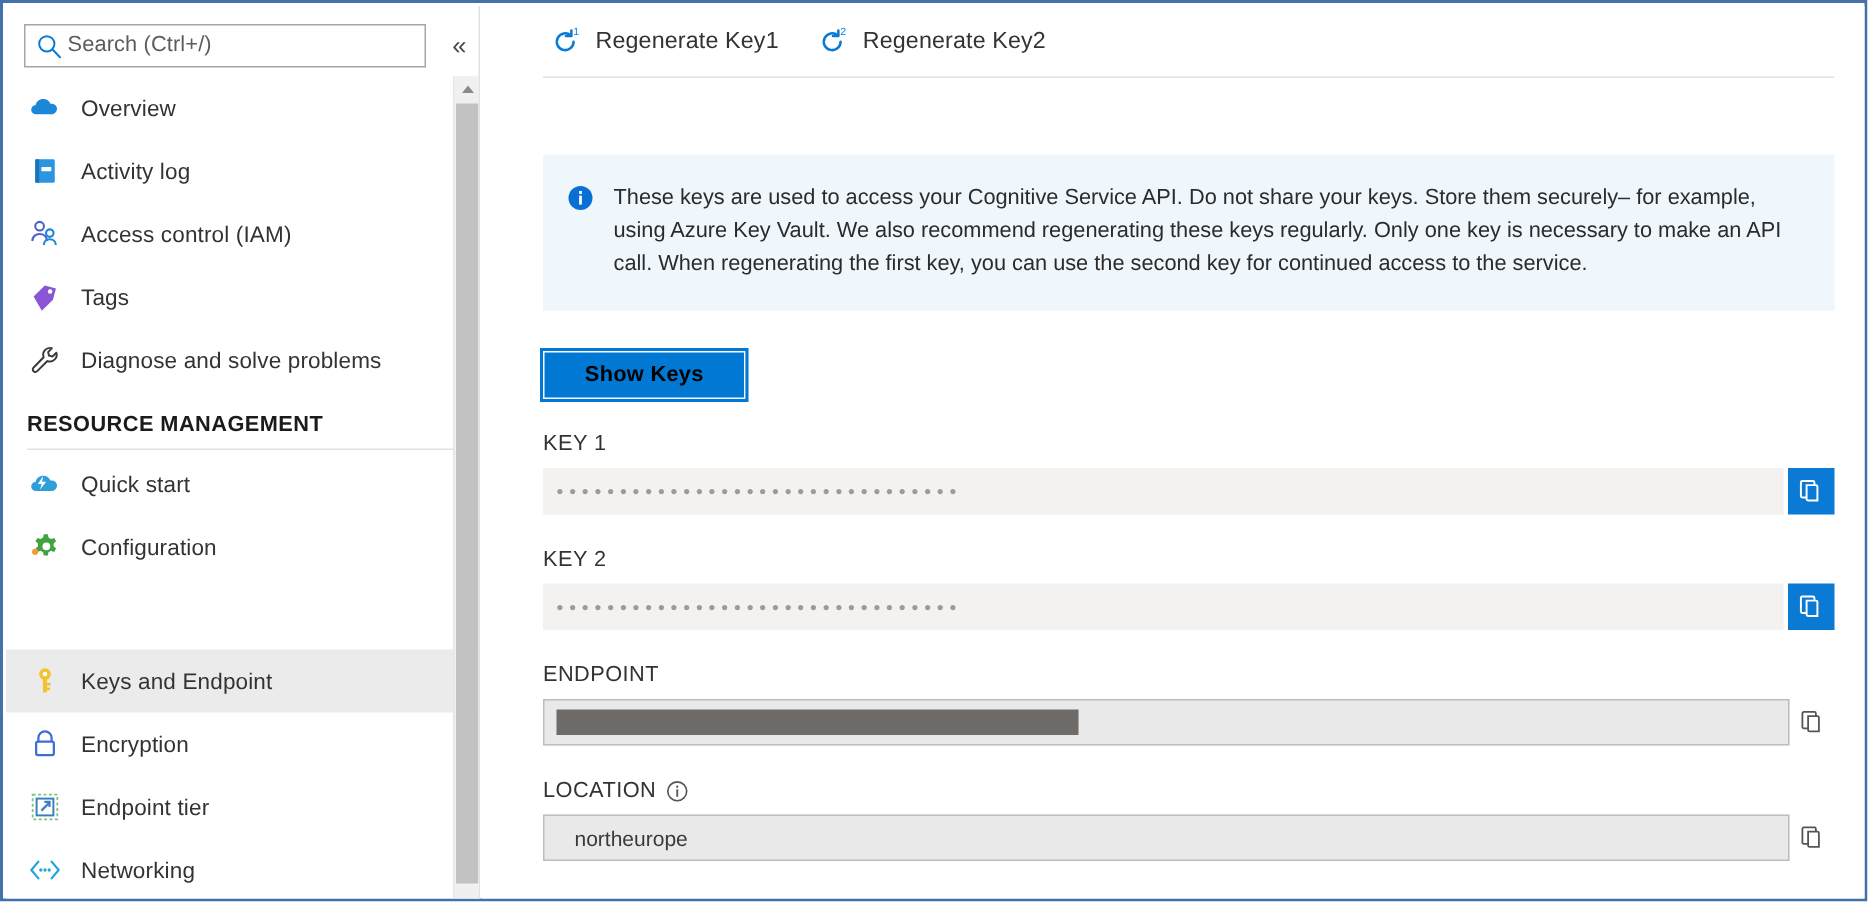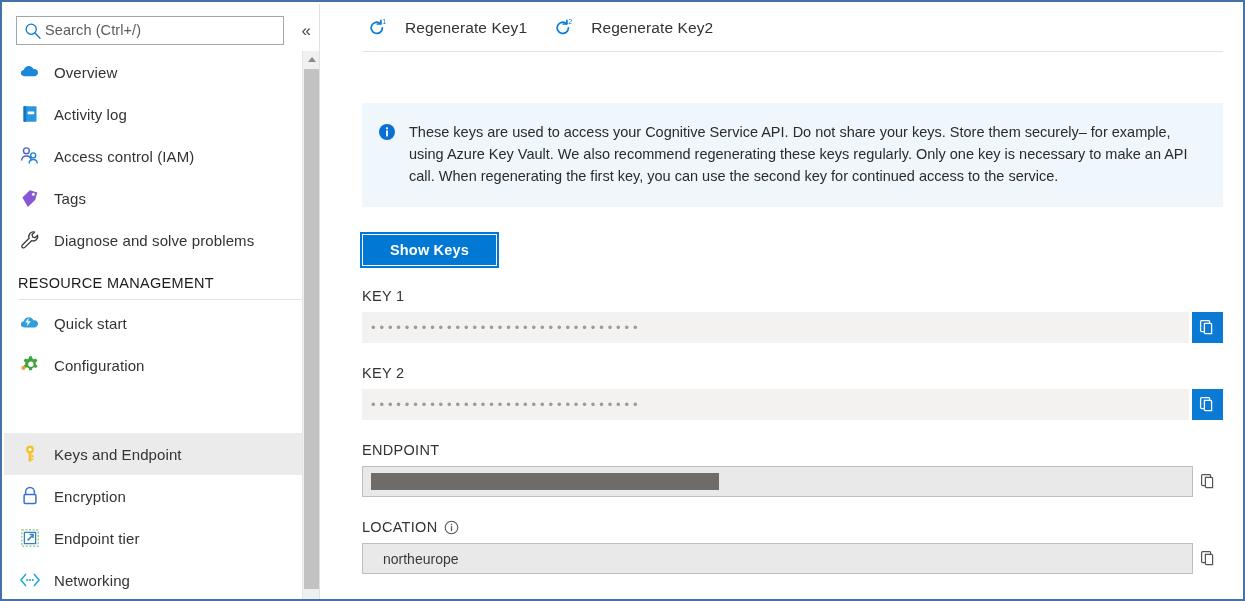--- a/index.html
+++ b/index.html
@@ -74,21 +74,21 @@
     margin-right: 12px;
     display: flex; align-items: center; justify-content: center;
     flex: 0 0 24px;
   }
   .nav-item .lbl {
     font-size: 15px; color: #333333;
     letter-spacing: .1px;
   }
   .nav-section {
     padding: 14px 0 6px 14px;
-    font-size: 14.5px; font-weight: normal;
+    font-size: 14.5px; font-weight: bold;
     color: #1b1b1b; letter-spacing: .3px;
   }
   .nav-sep {
     height: 1px; background: #e3e3e3;
     margin: 2px 14px 2px 14px;
   }
 
   
   .sb-track {
     position: absolute;
@@ -134,21 +134,20 @@
   }
   .tb-btn {
     display: flex; align-items: center;
     gap: 10px;
     cursor: pointer;
     height: 30px;
   }
   .tb-btn .lbl {
     font-size: 15.5px; color: #333333;
     letter-spacing: .1px;
-    margin-left: 8px;
   }
   .tb-sep {
     height: 1px; background: #e2e2e2;
     margin: 0 22px 0 41px;
   }
 
   .content { padding: 0 22px 0 41px; }
 
   .infobar {
     margin-top: 51px;
@@ -161,21 +160,21 @@
     font-size: 14.5px; color: #2b2b2b;
     line-height: 1.52;
     max-width: 800px;
   }
   .info-ic { flex: 0 0 18px; margin-top: 2px; }
 
   .show-keys {
     margin-top: 27px;
     display: inline-flex; align-items: center; justify-content: center;
     background: #0078d4;
-    color: #ffffff;
+    color: #000000;
     font-size: 14.5px; font-weight: bold;
     width: 135px; height: 32px;
     border: 1px solid #ffffff;
     outline: 2px solid #0078d4;
     outline-offset: 0px;
     cursor: pointer;
     letter-spacing: .2px;
   }
 
   .fld-label {

